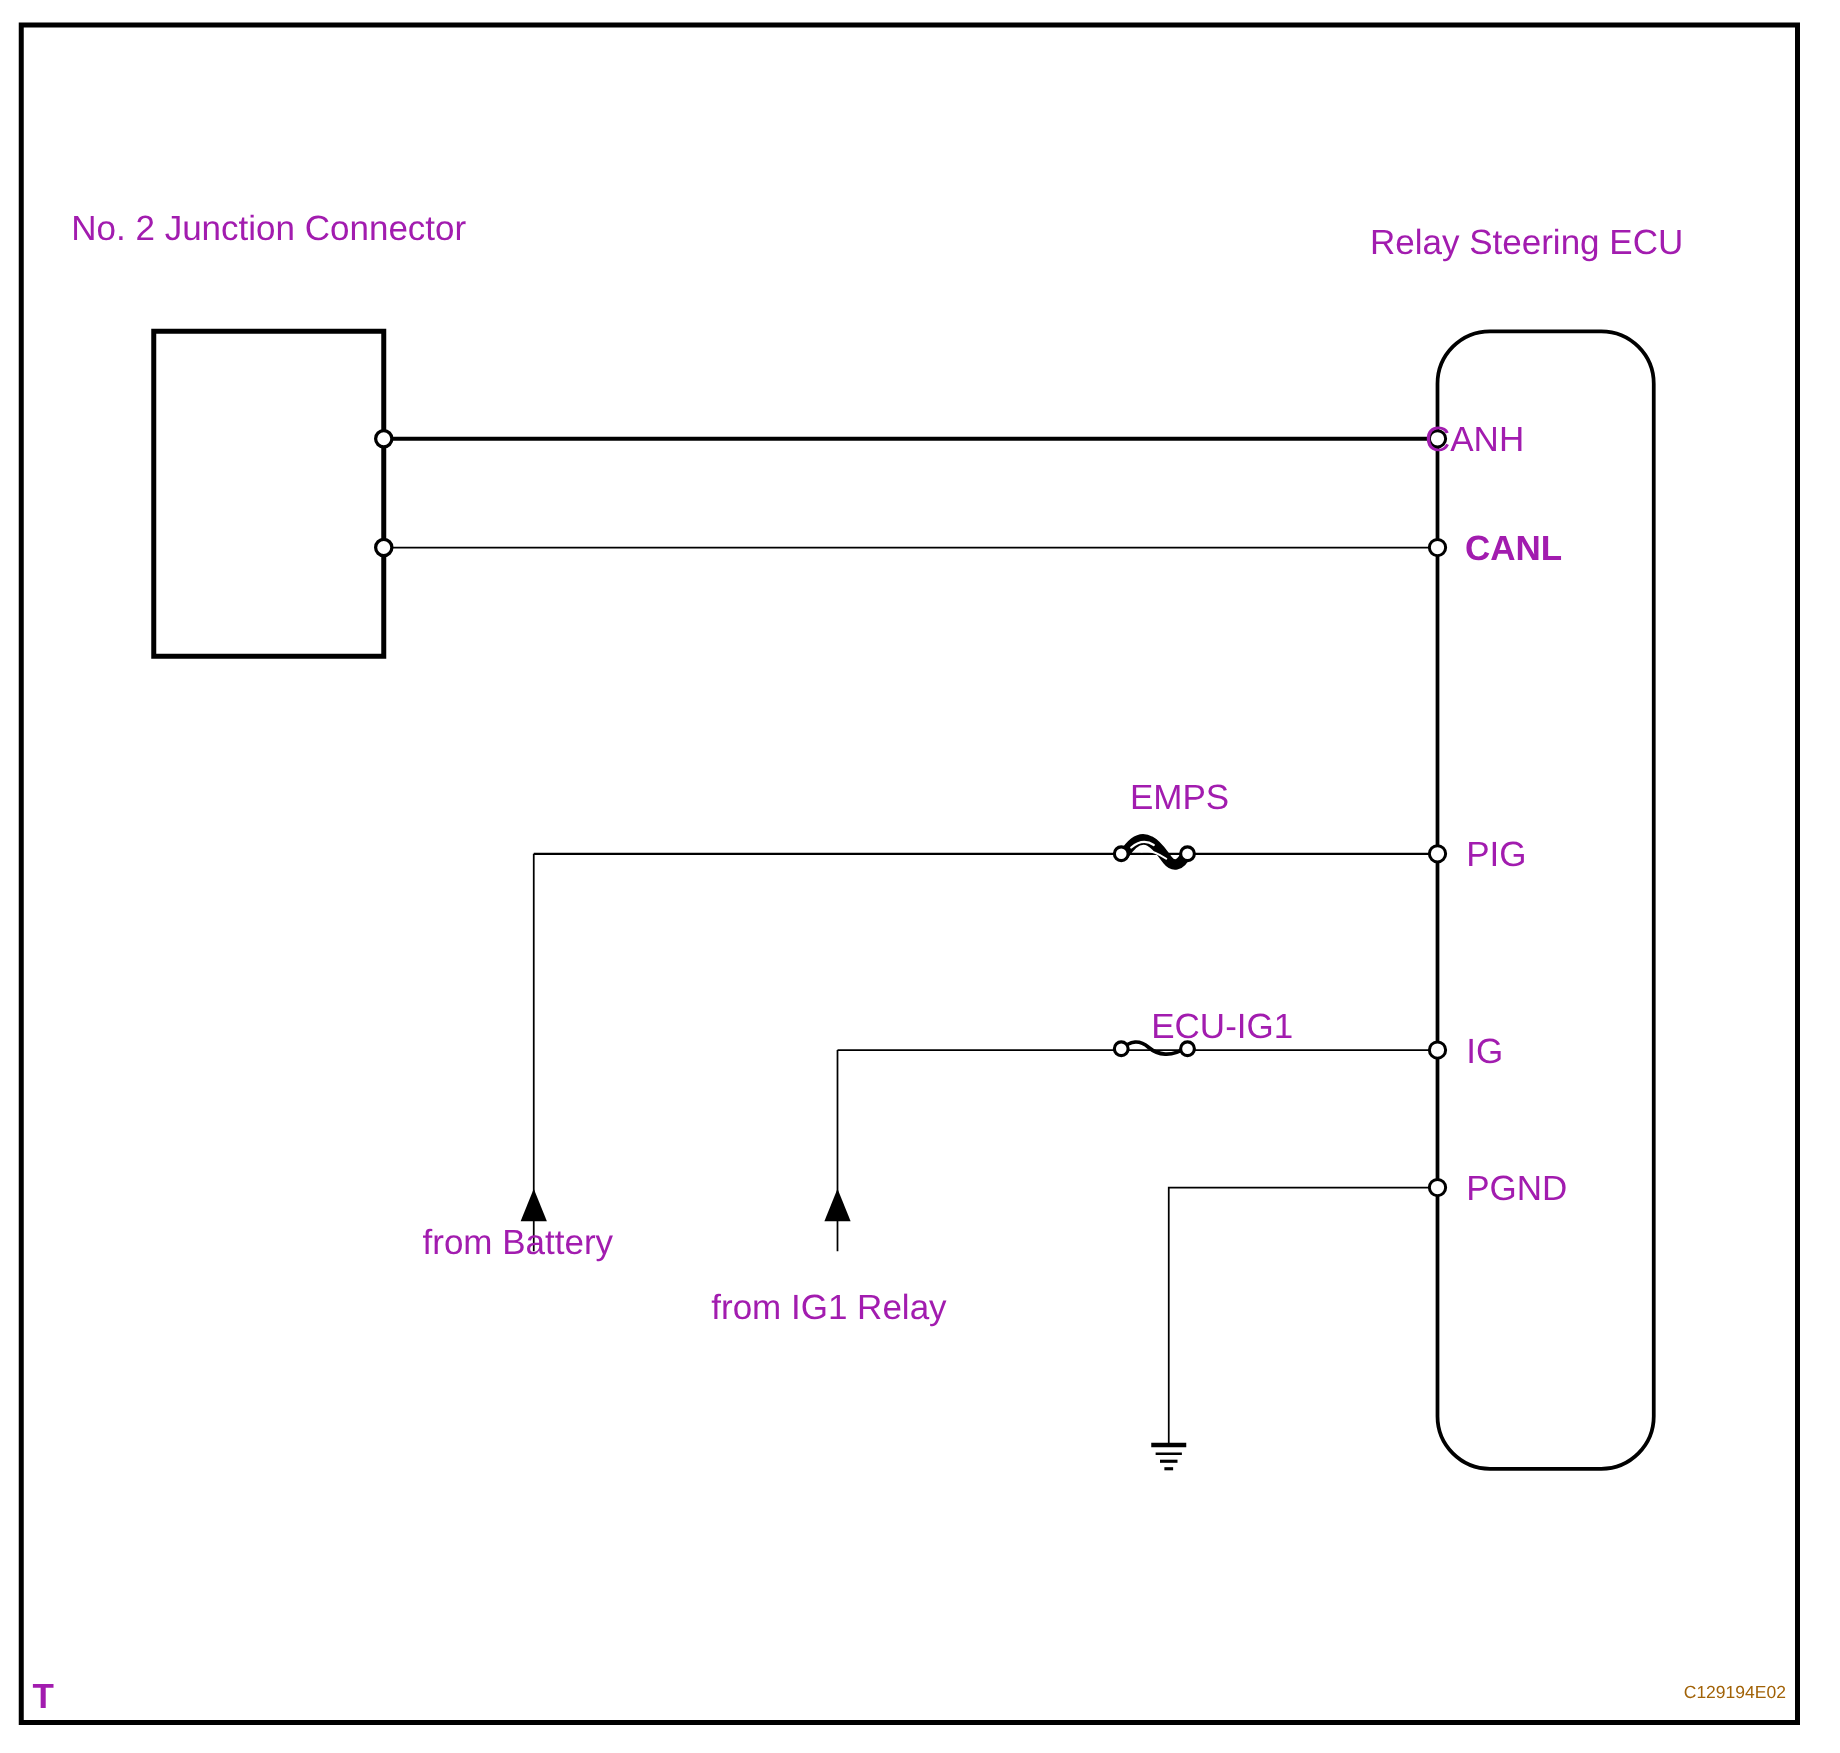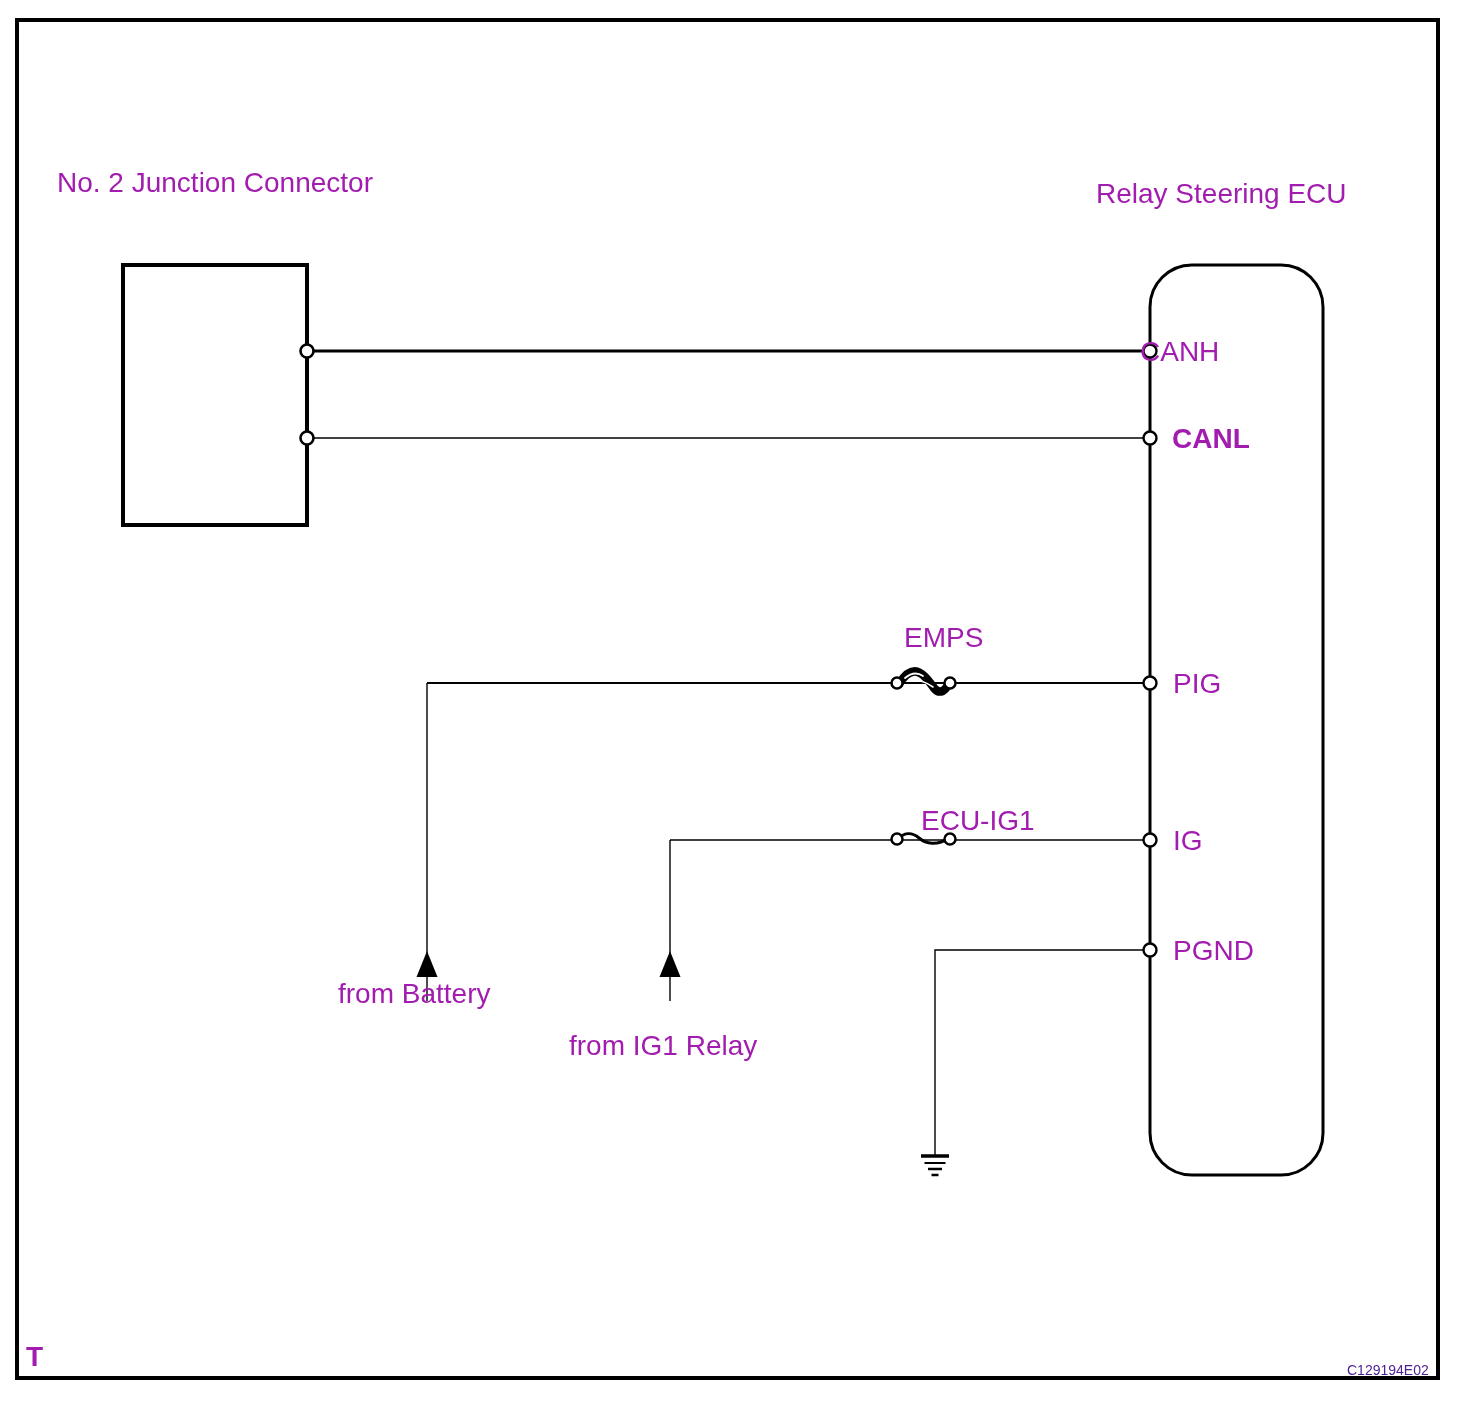--- a/index.html
+++ b/index.html
@@ -28,22 +28,21 @@
     font-size: 28px;
     line-height: 1.1;
     white-space: nowrap;
     color: #a21caf;
   }
   .lbl-small {
     position: absolute;
     font-size: 14px;
     line-height: 1.1;
     white-space: nowrap;
-    color: #4c1d95;
-    margin-top: 17px;
+    color: #a16207;
   }
   .lbl-marker {
     font-weight: 600;
   }
 </style>
 </head>
 <body>
 
 <div id="canvas">
 

